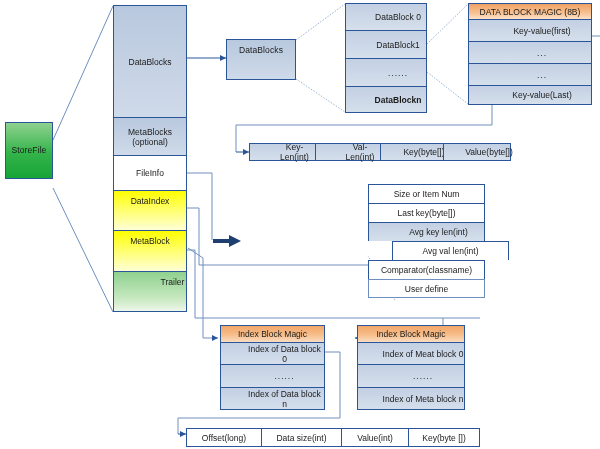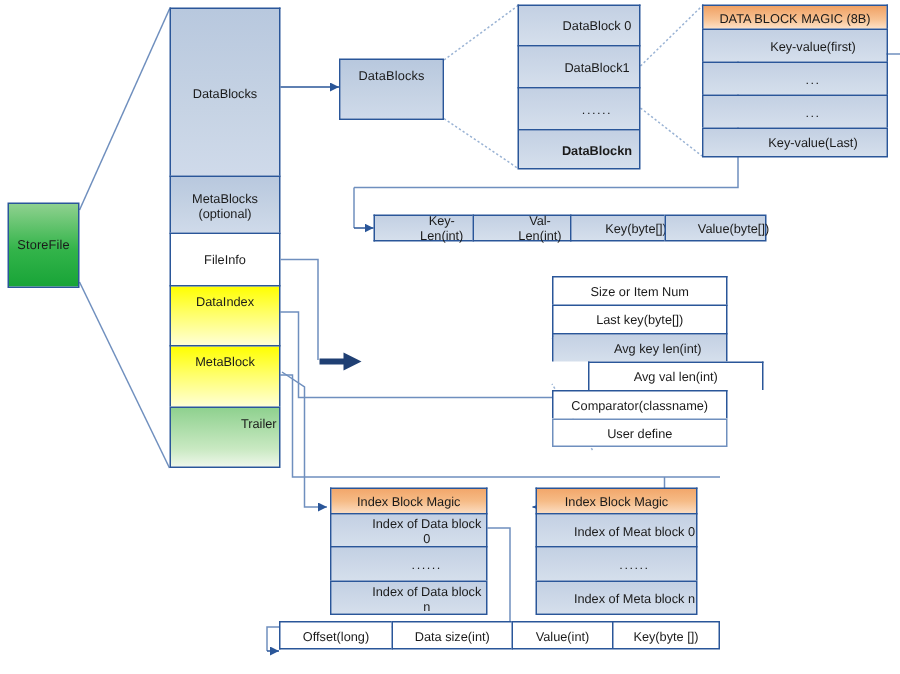--- a/index.html
+++ b/index.html
@@ -105,21 +105,21 @@
 
     <path d="M325,352 L340,352 L340,418 L178,418 L178,434" stroke="#6f8fbe" stroke-width="1" fill="none"></path>
     <path d="M178,434 L186,434" stroke="#2a5699" stroke-width="1" fill="none" marker-end="url(#arrowSm)"></path>
 
     <g>
       <path d="M213,241 L232,241" stroke="#1f3f73" stroke-width="4" fill="none"></path>
       <path d="M229,235 L241,241 L229,247 z" fill="#1f3f73"></path>
     </g>
   </svg>
 
-  <div class="box fill-green" style="left:5px;top:135px;width:48px;height:57px;">
+  <div class="box fill-green" style="left:5px;top:122px;width:48px;height:57px;">
     <span>StoreFile</span>
   </div>
 
   <div class="col" style="left:113px;top:5px;width:74px;">
     <div class="cell fill-blue" style="height:112px;">
       <span>DataBlocks</span>
     </div>
     <div class="cell fill-blue" style="height:38px;flex-direction:column;">
       <span>MetaBlocks</span>
       <span>(optional)</span>
@@ -234,21 +234,21 @@
       <span>Index of Meat block 0</span>
     </div>
     <div class="cell fill-blue-soft dots" style="height:23px;">
       <span>......</span>
     </div>
     <div class="cell fill-blue-soft" style="height:23px;">
       <span>Index of Meta block n</span>
     </div>
   </div>
 
-  <div class="rowstrip" style="left:186px;top:414px;height:19px;">
+  <div class="rowstrip" style="left:186px;top:428px;height:19px;">
     <div class="cell fill-white" style="width:75px;">
       <span>Offset(long)</span>
     </div>
     <div class="cell fill-white" style="width:80px;">
       <span>Data size(int)</span>
     </div>
     <div class="cell fill-white" style="width:67px;">
       <span>Value(int)</span>
     </div>
     <div class="cell fill-white" style="width:72px;">

